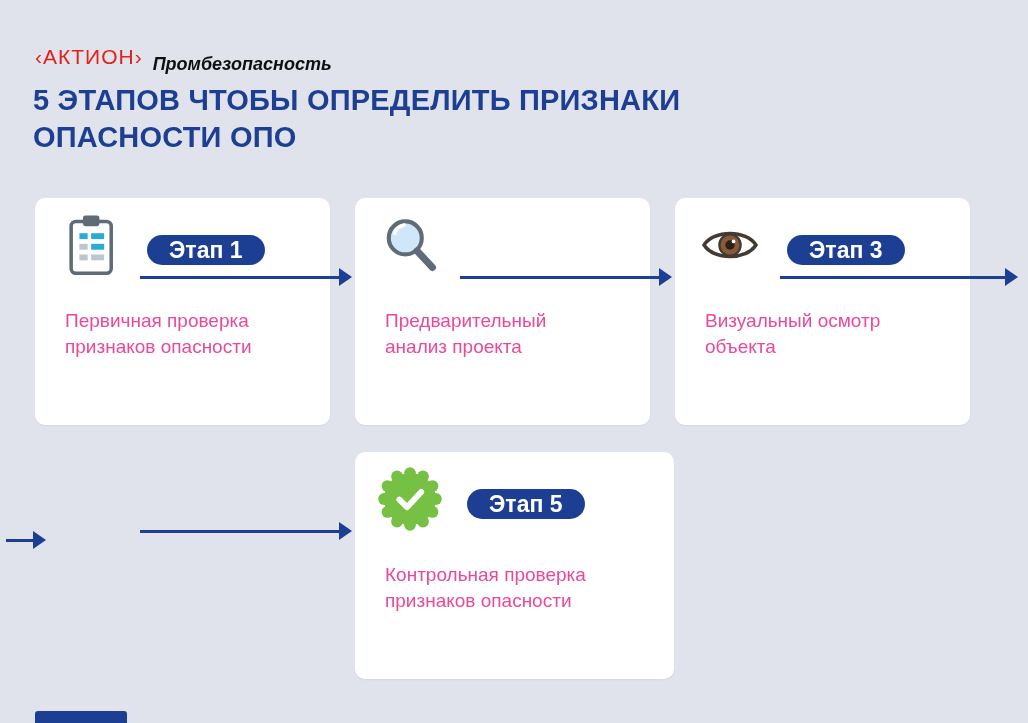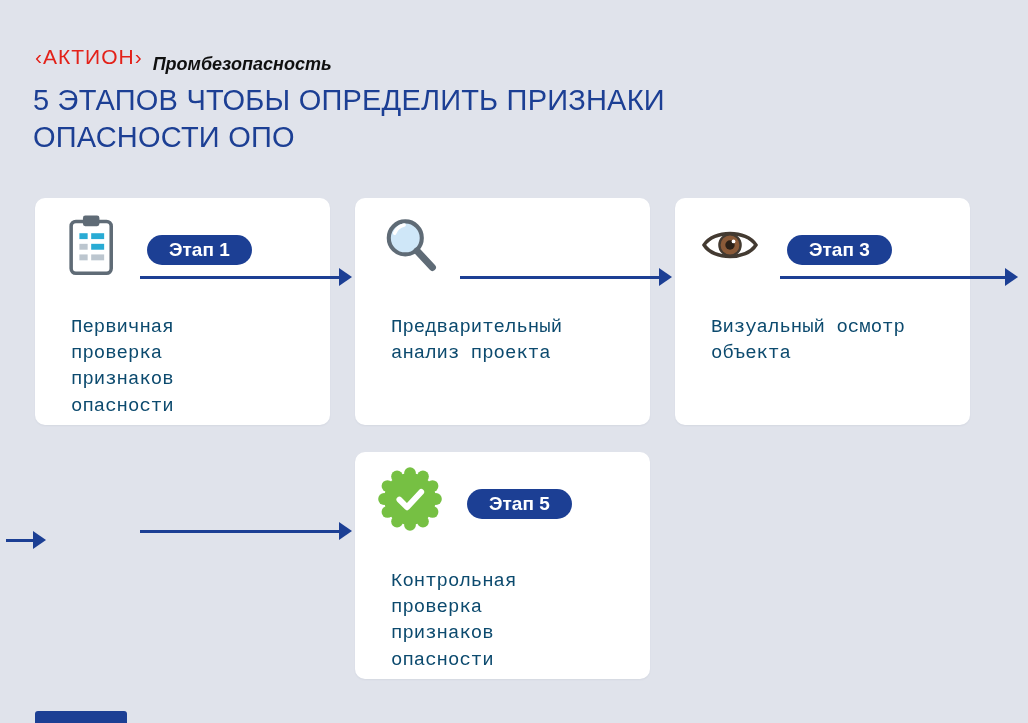--- a/index.html
+++ b/index.html
@@ -15,49 +15,49 @@
     display:flex; align-items:center; gap:10px;
   }
   .brand-logo {
     color:#e32119; font-weight:400; font-size:21px; letter-spacing:1px;
   }
   .brand-suffix {
     font-style:italic; font-weight:700; font-size:18px; color:#101010;margin-top:16px;
   }
   .title {
     position:absolute; left:33px; top:82px; width:820px; margin:0;
-    font-size:29px; line-height:1.28; font-weight:400;
+    font-size:29px; line-height:1.28; font-weight:700;
     color:#1c3f94; letter-spacing:0.2px; text-transform:uppercase;
   }
   .card {
     position:absolute; width:295px; height:227px;
     background:#ffffff; border-radius:10px;
     box-shadow:0 1px 2px rgba(30,50,90,0.06);
   }
   .card-1 { left:35px;  top:198px; }
   .card-2 { left:355px; top:198px; }
   .card-3 { left:675px; top:198px; }
   .card-4 { left:35px;  top:452px; }
-  .card-5 { left:355px; top:452px; }
+  .card-5 { left:355px; top:452px;padding-left:24px; }
   .icon {
     position:absolute; left:22px; top:14px; width:66px; height:66px;
     display:block;
   }
   .icon svg { width:100%; height:100%; display:block; }
   .badge {
     position:absolute; left:112px; top:37px; height:30px;
     padding:0 22px; border-radius:16px;
     background:#1c3f94; color:#ffffff;
-    font-weight:700; font-size:19px;
+    font-weight:700; font-size:23px;
     display:inline-flex; align-items:center; justify-content:center;
     white-space:nowrap;
   }
   .card-text {
-    position:absolute; left:24px; top:104px; width:205px; margin:12px;
-    font-size:19px; line-height:1.38; color:#0c4a6e;font-family:Liberation Mono, monospace;
+    position:absolute; left:24px; top:104px; width:205px; margin:6px;
+    font-size:19px; line-height:1.38; color:#ec4899;
   }
   .arrow {
     position:absolute; height:3px; background:#1c3f94;
   }
   .arrow::after {
     content:""; position:absolute; right:-12px; top:-8px;
     width:0; height:0;
     border-left:13px solid #1c3f94;
     border-top:9px solid transparent;
     border-bottom:9px solid transparent;

